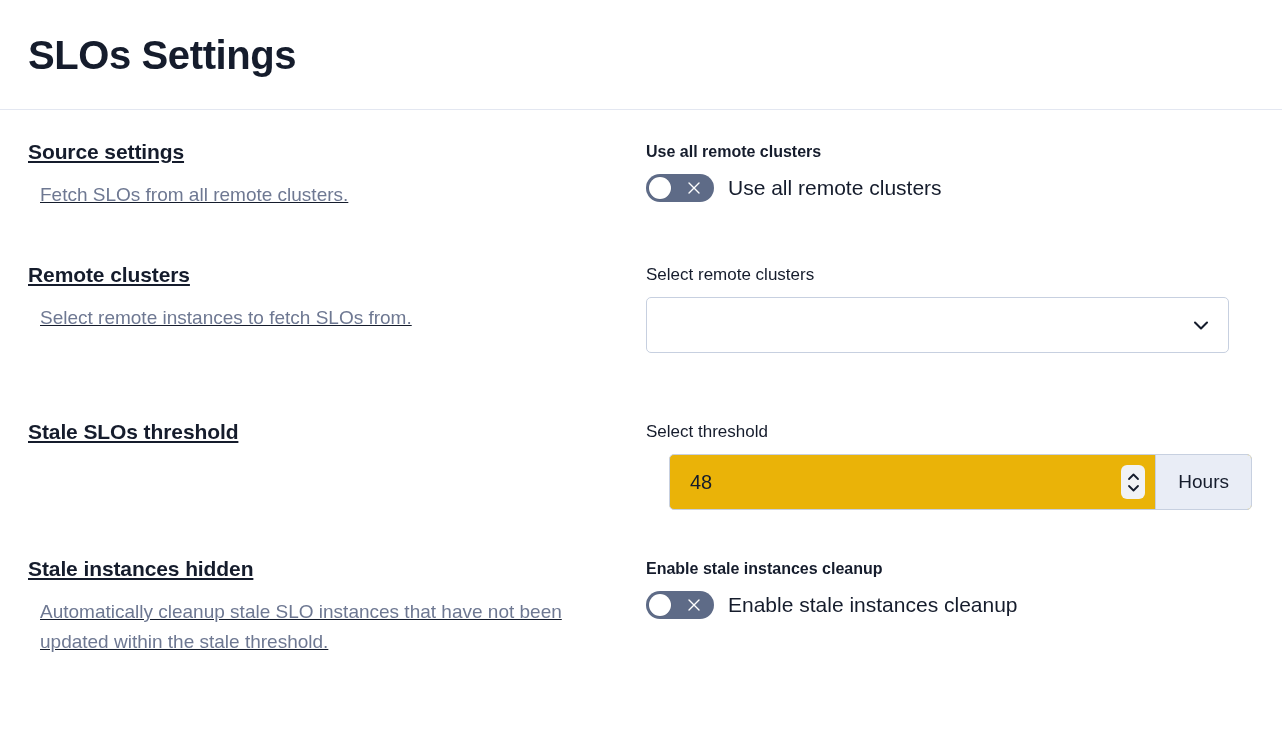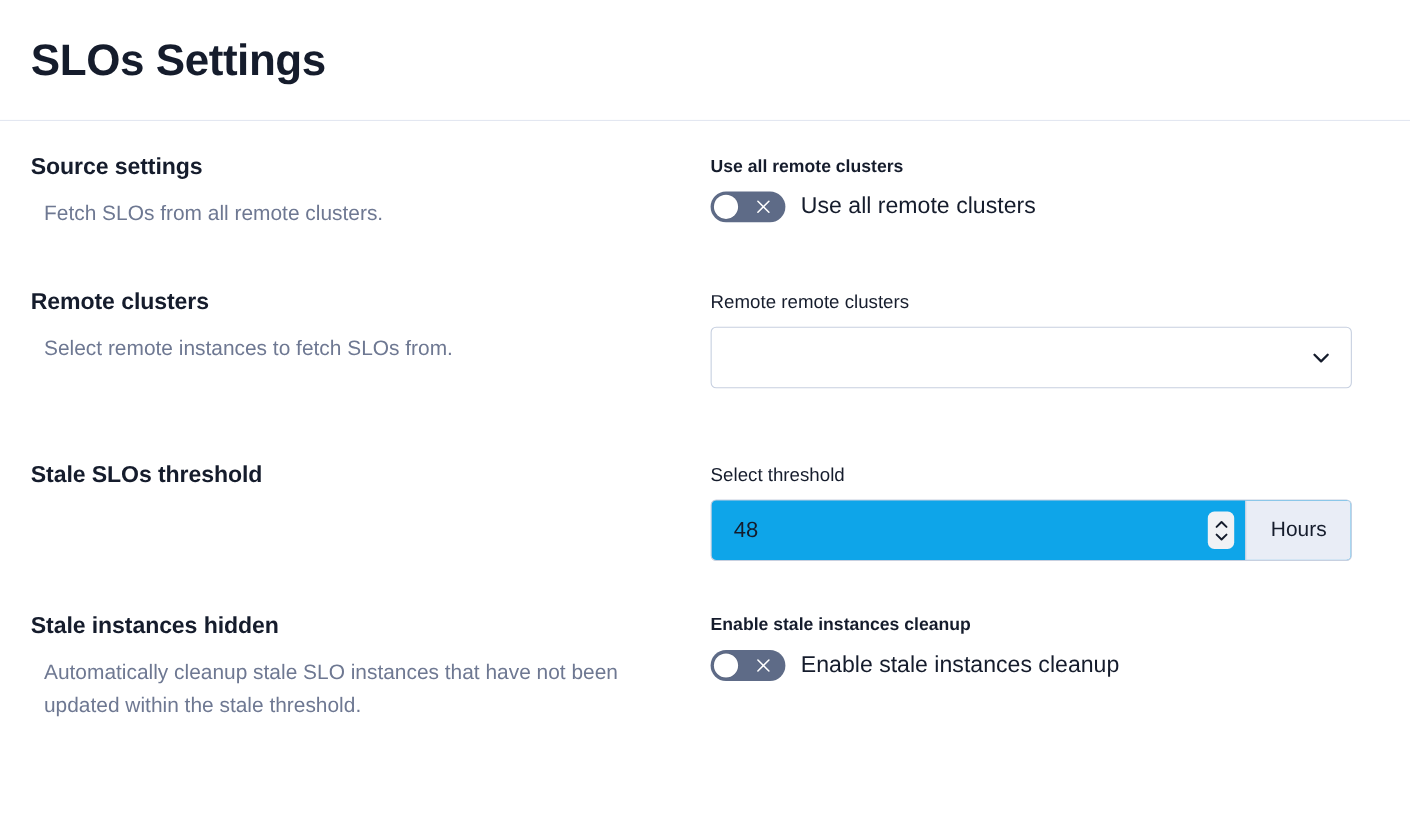--- a/index.html
+++ b/index.html
@@ -41,20 +41,21 @@
   }
   .settings-row {
     display: flex;
     align-items: flex-start;
   }
   .row-left {
     width: 618px;
     flex: 0 0 618px;
     box-sizing: border-box;
     padding-right: 24px;
+    text-decoration: underline;
   }
   .row-right {
     flex: 1 1 auto;
     min-width: 0;
     padding-top: 2px;
   }
 
   .section-heading {
     font-size: 21px;
     font-weight: 700;
@@ -156,22 +157,23 @@
   .select-chevron svg { display: block; }
 
   
   .input-group {
     display: flex;
     width: 583px;
     height: 56px;
     box-sizing: border-box;
     border: 1px solid #c7d0e0;
     border-radius: 5px;
-    background: #0ea5e9;
+    background: #eab308;
     overflow: hidden;
+    margin-left: 23px;
   }
   .number-field {
     position: relative;
     flex: 1 1 auto;
     display: flex;
     align-items: center;
     padding: 0 44px 0 20px;
     min-width: 0;
   }
   .number-value {
@@ -250,21 +252,21 @@
   </div>
 
   <div class="spacer-1"></div>
 
   <div class="settings-row">
     <div class="row-left">
       <h2 class="section-heading">Remote clusters</h2>
       <p class="section-desc">Select remote instances to fetch SLOs from.</p>
     </div>
     <div class="row-right">
-      <div class="field-label regular">Remote remote clusters</div>
+      <div class="field-label regular">Select remote clusters</div>
       <div class="select-box">
         <span class="select-value"></span>
         <span class="select-chevron">
           <svg width="22" height="22" viewBox="0 0 22 22" aria-hidden="true">
             <path d="M5 8.5 L11 14.5 L17 8.5" stroke="#151c2c" stroke-width="2.1" stroke-linecap="round" stroke-linejoin="round" fill="none"></path>
           </svg>
         </span>
       </div>
     </div>
   </div>

